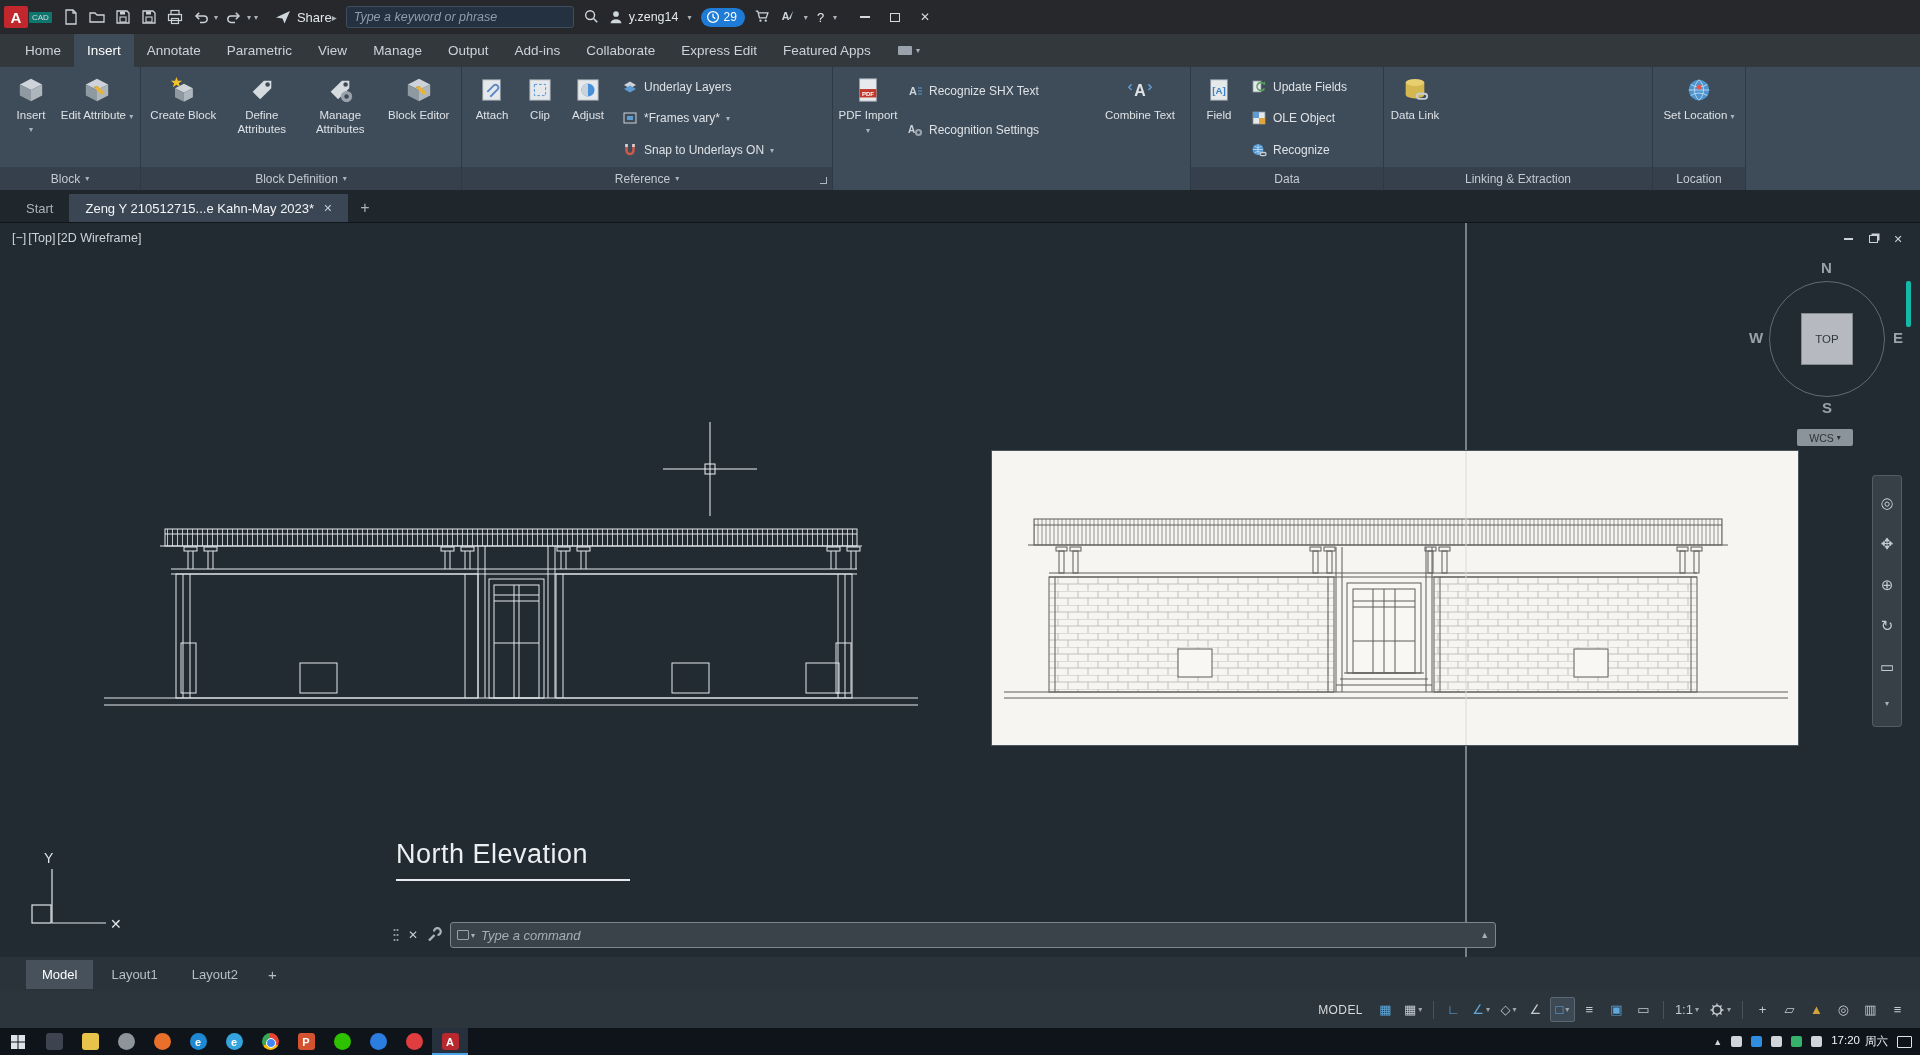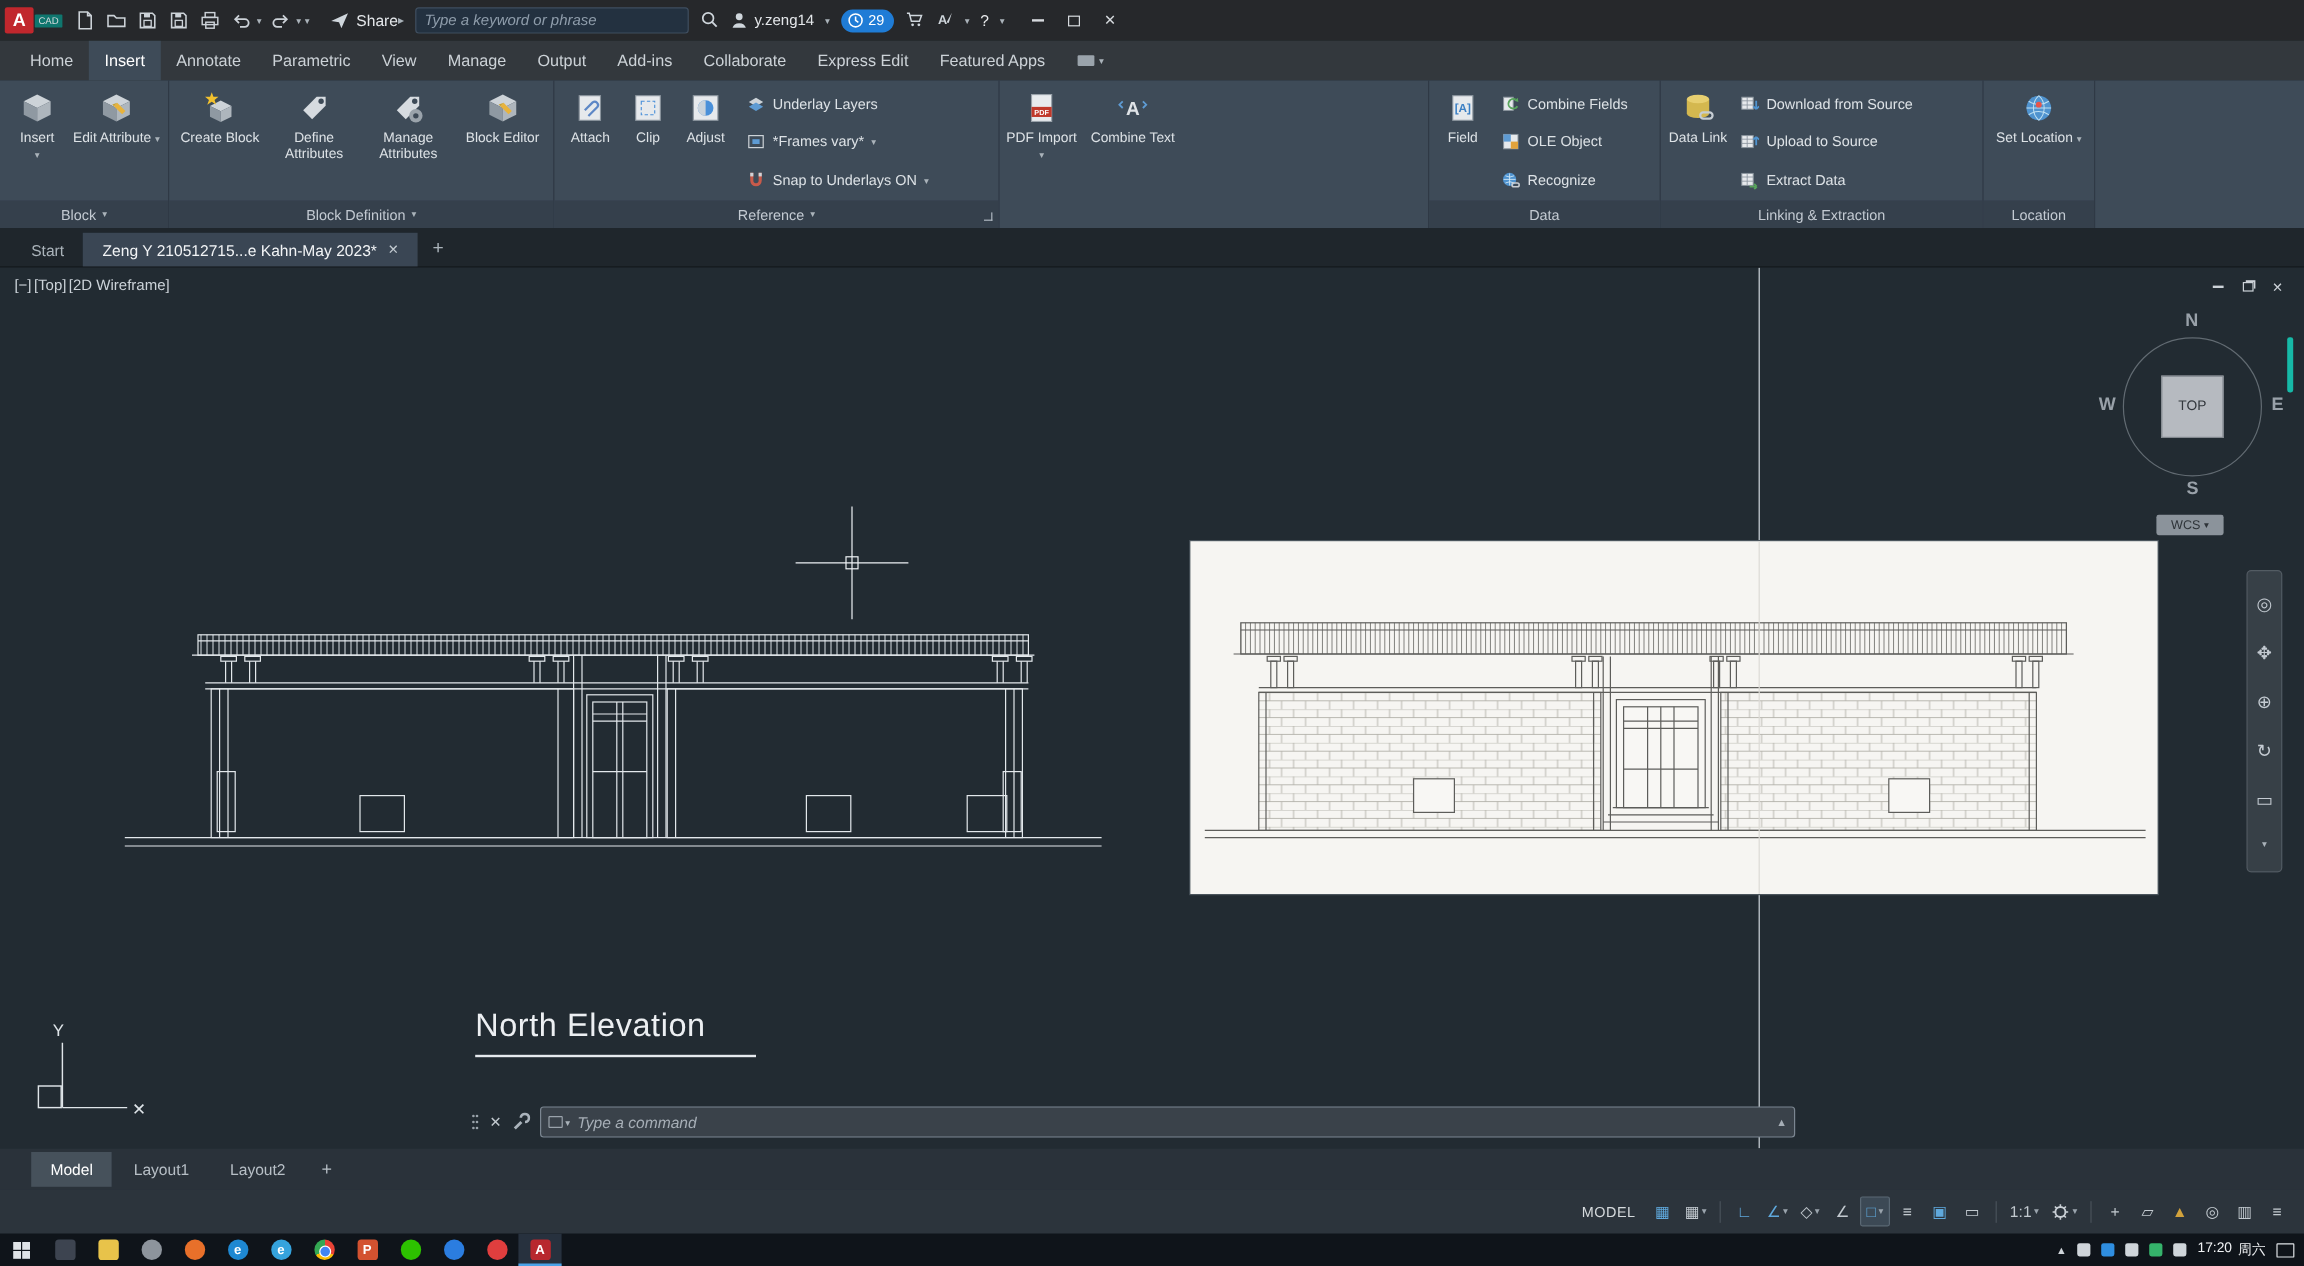--- a/index.html
+++ b/index.html
@@ -556,20 +556,35 @@
     <div class="panel" style="width:358px">
       <div class="panel-content">
         <div class="bigbtn" style="width:64px">
           <span class="ricon">
               <svg class="i28">
                 <use href="#ic-pdf"></use>
               </svg>
             </span>
           <span><span>PDF Import</span> <span class="caret">▾</span></span>
         </div>
+        <div class="rowcol" style="width:196px">
+          <div class="rowbtn">
+            <svg class="i16">
+                <use href="#ic-shx"></use>
+              </svg>
+            <span>Recognize SHX Text</span>
+          </div>
+          <div class="rowbtn">
+            <svg class="i16">
+                <use href="#ic-shx-gear"></use>
+              </svg>
+            <span>Recognition Settings</span>
+          </div>
+          <div class="rowbtn"></div>
+        </div>
         <div class="bigbtn" style="width:88px">
           <span class="ricon">
               <svg class="i28">
                 <use href="#ic-combine"></use>
               </svg>
             </span>
           <span>Combine Text</span>
         </div>
       </div>
     </div>
@@ -582,21 +597,21 @@
                 <use href="#ic-field"></use>
               </svg>
             </span>
           <span>Field</span>
         </div>
         <div class="rowcol" style="width:136px">
           <div class="rowbtn">
             <svg class="i16">
                 <use href="#ic-update"></use>
               </svg>
-            <span>Combine Fields</span>
+            <span>Update Fields</span>
           </div>
           <div class="rowbtn">
             <svg class="i16">
                 <use href="#ic-ole"></use>
               </svg>
             <span>OLE Object</span>
           </div>
           <div class="rowbtn">
             <svg class="i16">
                 <use href="#ic-link"></use>
@@ -612,40 +627,20 @@
 
     <div class="panel" style="width:269px">
       <div class="panel-content">
         <div class="bigbtn" style="width:56px">
           <span class="ricon">
               <svg class="i28">
                 <use href="#ic-cylinder"></use>
               </svg>
             </span>
           <span>Data Link</span>
-        </div>
-        <div class="rowcol" style="width:204px">
-          <div class="rowbtn">
-            <svg class="i16">
-                <use href="#ic-table-down"></use>
-              </svg>
-            <span>Download from Source</span>
-          </div>
-          <div class="rowbtn">
-            <svg class="i16">
-                <use href="#ic-table-up"></use>
-              </svg>
-            <span>Upload to Source</span>
-          </div>
-          <div class="rowbtn">
-            <svg class="i16">
-                <use href="#ic-table-extract"></use>
-              </svg>
-            <span>Extract Data</span>
-          </div>
         </div>
       </div>
       <div class="panel-label">
         <span>Linking &amp; Extraction</span>
       </div>
     </div>
 
     <div class="panel" style="width:93px">
       <div class="panel-content" style="justify-content:center">
         <div class="bigbtn" style="width:80px">

